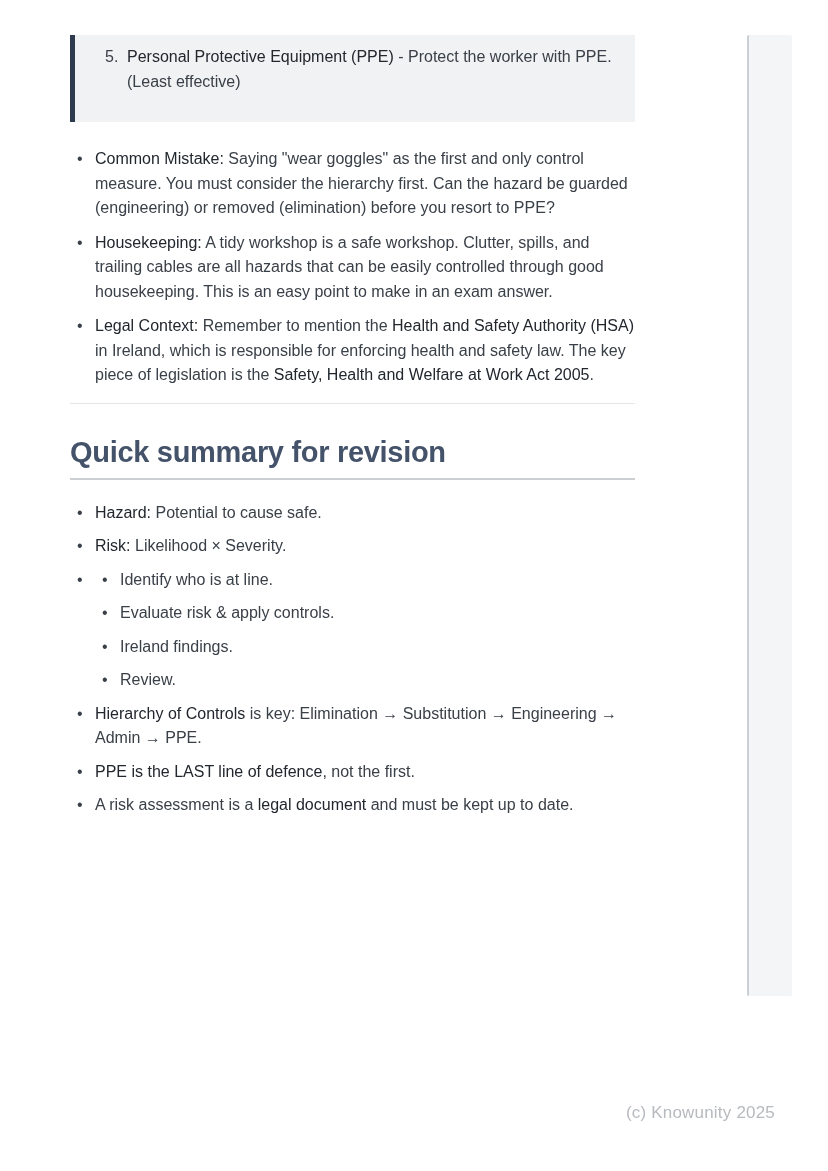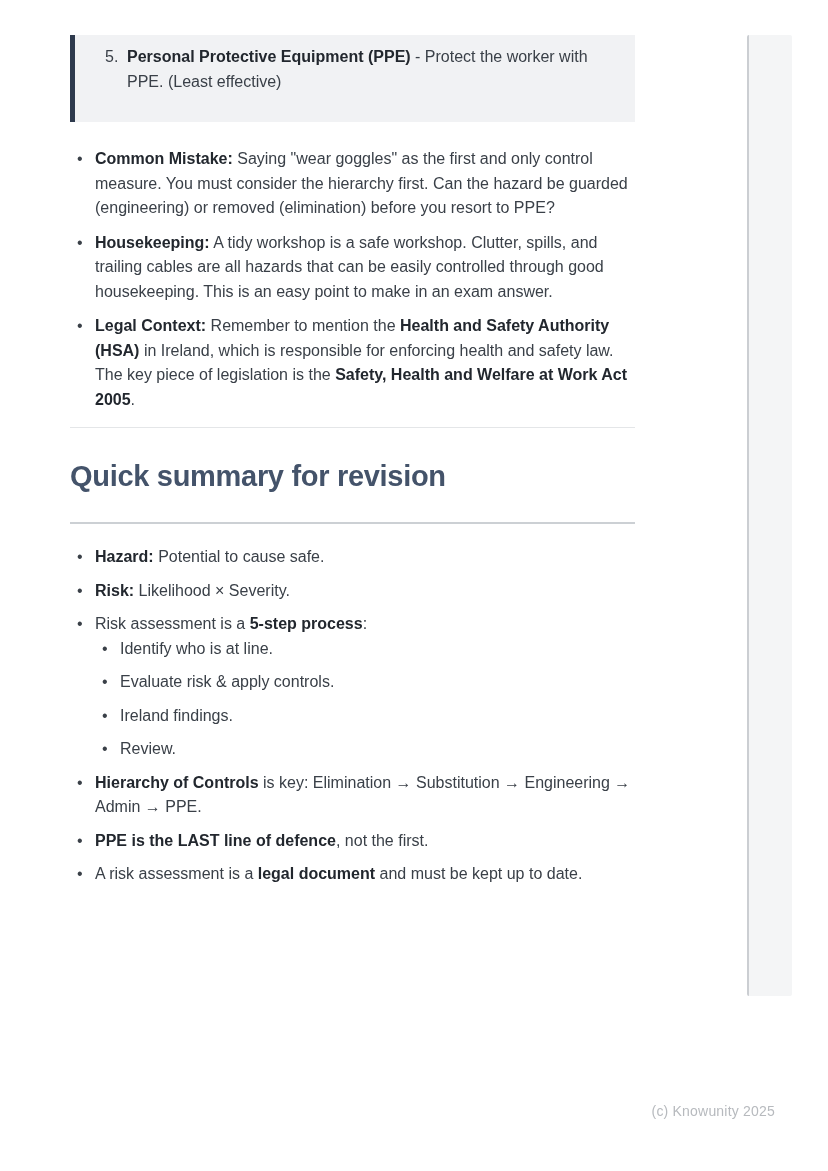--- a/index.html
+++ b/index.html
@@ -15,21 +15,21 @@
 
   .callout {
     background:var(--callout-bg,#f1f2f4);
     border-left:5px solid var(--callout-border,#2e3a4d);
     padding:10px 16px 28px 30px;
     margin-bottom:25px;
   }
   .ol-item { display:flex; font-size:16px; line-height:24.5px; }
   .ol-num { flex:0 0 22px; }
 
-  strong { font-weight:700; color:var(--bold-text,#22272e); }
+  strong { font-weight:400; color:var(--bold-text,#22272e); }
 
   ul.blist { list-style:none; }
   ul.blist > li {
     position:relative;
     padding-left:25px;
     font-size:16px;
     line-height:24.5px;
     margin-bottom:10px;
   }
   ul.blist > li::before { content:"•"; position:absolute; left:7px; top:0; }
@@ -42,38 +42,38 @@
     border-top:1px solid var(--rule,#e4e6e8);
     margin:15px 0 0 0;
   }
   h1.section-heading {
     margin-top:30px;
     font-size:29px;
     line-height:36px;
     font-weight:700;
     letter-spacing:-0.3px;
     color:var(--heading,#44536a);
-    padding-bottom:28px;
+    padding-bottom:8px;
     border-bottom:2px solid var(--heading-rule,#ccd0d4);
   }
   ul.summary { margin-top:21px; }
   ul.notes { margin-bottom:0; }
 
   .side-rail {
     position:absolute;
     left:747px; top:35px;
     width:45px; height:961px;
     background:var(--rail-bg,#f4f5f6);
     border-left:2px solid var(--rail-edge,#cbced2);
     border-radius:2px;
   }
   .footer {
     position:absolute;
     top:1103px; right:53px;
-    font-size:14px;
+    font-size:17px;
     letter-spacing:0.2px;
     color:var(--footer-text,#b7babe);
     text-align:center;
   }
 </style>
 </head>
 <body>
 
 <div class="page">
 
@@ -92,21 +92,21 @@
         <li><span class="li-text"><strong>Legal Context:</strong><span> Remember to mention the </span><strong>Health and Safety Authority (HSA)</strong><span> in Ireland, which is responsible for enforcing health and safety law. The key piece of legislation is the </span><strong>Safety, Health and Welfare at Work Act 2005</strong><span>.</span></span></li>
       </ul>
 
     <hr class="rule">
 
     <h1 class="section-heading">Quick summary for revision</h1>
 
     <ul class="blist summary">
         <li><span class="li-text"><strong>Hazard:</strong><span> Potential to cause safe.</span></span></li>
         <li><span class="li-text"><strong>Risk:</strong><span> Likelihood × Severity.</span></span></li>
-        <li><span class="li-text"><span>Risk assessment is a </span><strong>5-step process</strong><span>:</span></span><ul class="blist sub">
+        <li><ul class="blist sub">
             <li><span class="li-text"><span>Identify who is at line.</span></span></li>
             <li><span class="li-text"><span>Evaluate risk &amp; apply controls.</span></span></li>
             <li><span class="li-text"><span>Ireland findings.</span></span></li>
             <li><span class="li-text"><span>Review.</span></span></li>
           </ul></li>
         <li><span class="li-text"><strong>Hierarchy of Controls</strong><span> is key: Elimination → Substitution → Engineering → Admin → PPE.</span></span></li>
         <li><span class="li-text"><strong>PPE is the LAST line of defence</strong><span>, not the first.</span></span></li>
         <li><span class="li-text"><span>A risk assessment is a </span><strong>legal document</strong><span> and must be kept up to date.</span></span></li>
       </ul>
 

